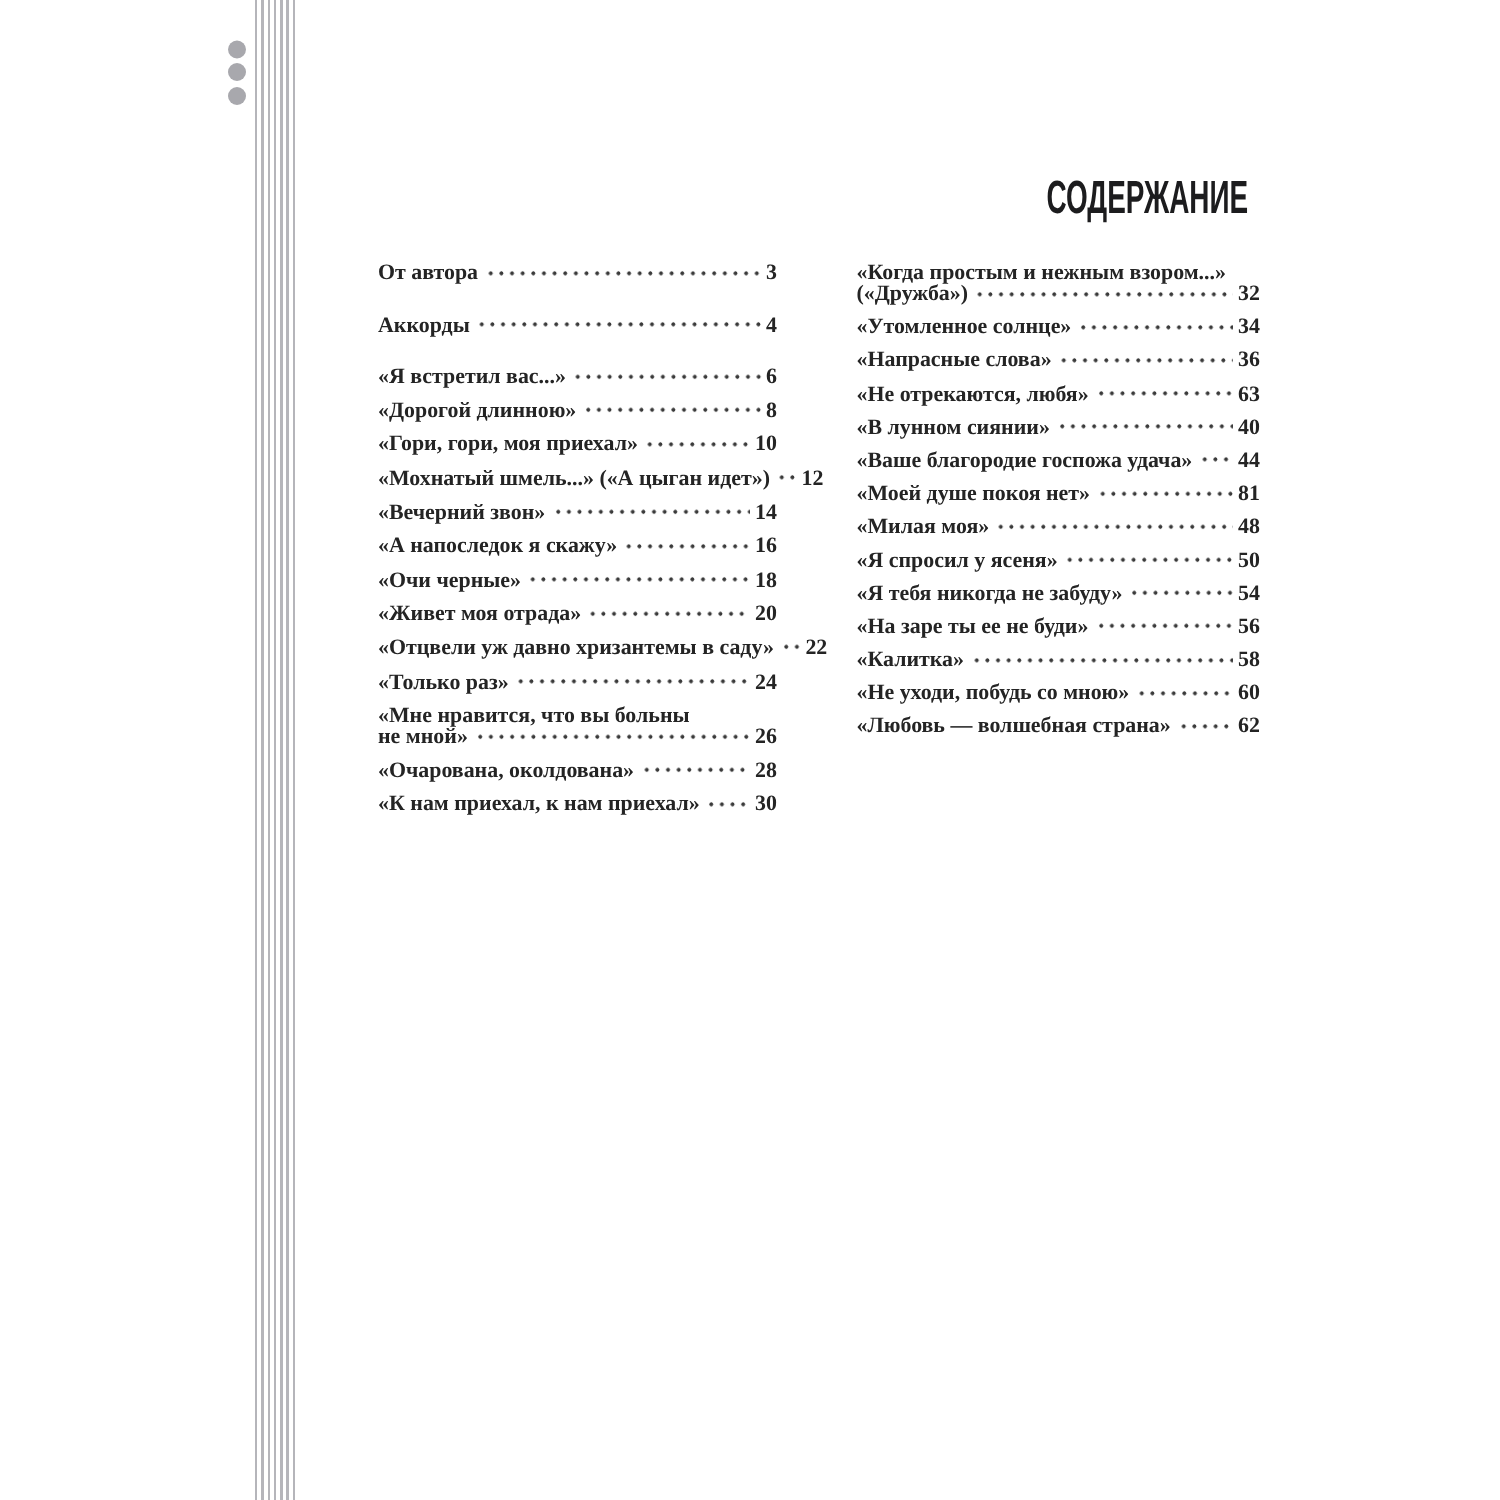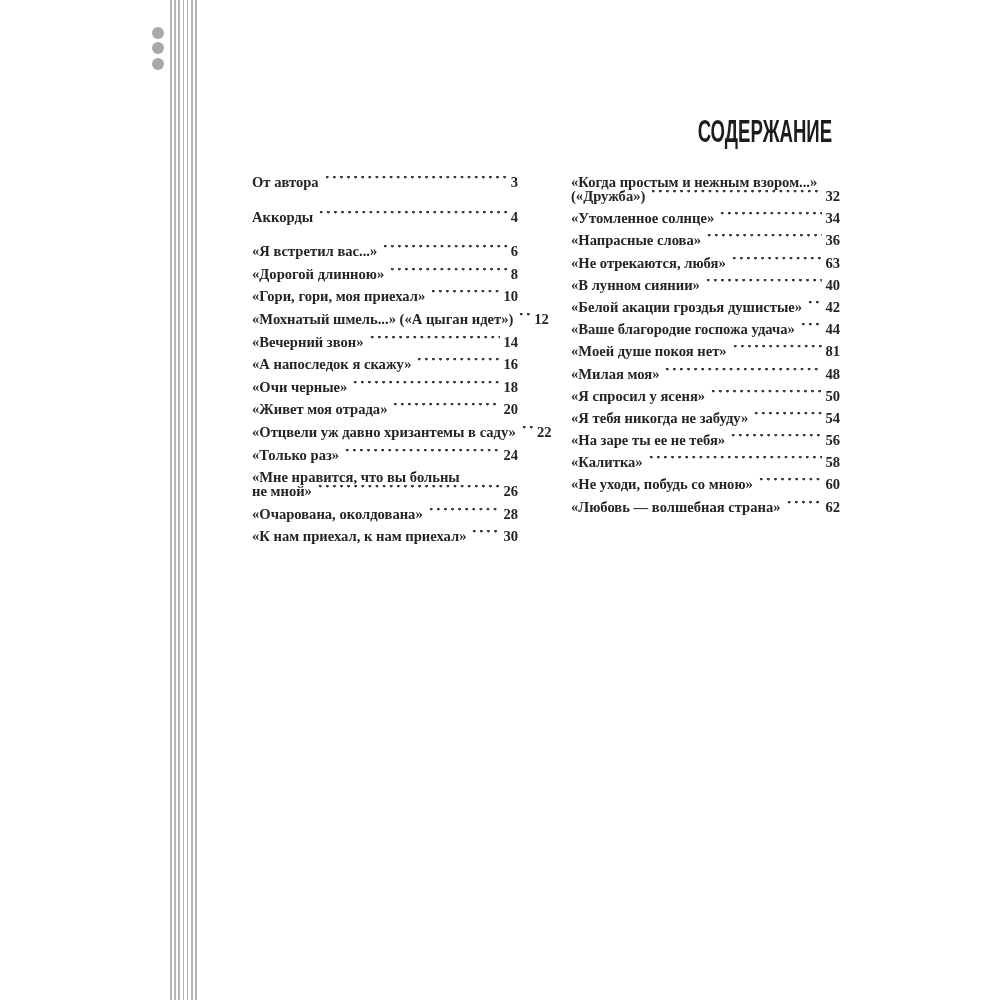--- a/index.html
+++ b/index.html
@@ -81,21 +81,21 @@
   }
   .toc-section:not(:last-child) { margin-bottom: 12px; }
 
   .toc-entry { margin-bottom: 7.6px; }
   #right-col .toc-entry { margin-bottom: 7.2px; }
 
   .toc-line1 { margin-bottom: -1px; white-space: nowrap; }
 
   .toc-row {
     display: flex;
-    align-items: flex-start;
+    align-items: center;
   }
   .toc-title { white-space: nowrap; }
   .toc-dots {
     flex: 1 1 auto;
     min-width: 12px;
     height: 5px;
     margin: 0 3px 1px 6px;
     background-image: radial-gradient(circle at 2.2px 2.2px, #3a3a3a 1.15px, transparent 1.5px);
     background-size: 7.1px 5px;
     background-repeat: repeat-x;
@@ -263,27 +263,20 @@
       </div>
       <div class="toc-entry">
         <div class="toc-row">
           <span class="toc-title">«В лунном сиянии»</span>
           <span class="toc-dots"></span>
           <span class="toc-page">40</span>
         </div>
       </div>
       <div class="toc-entry">
         <div class="toc-row">
-          <span class="toc-title">«Белой акации гроздья душистые»</span>
-          <span class="toc-dots"></span>
-          <span class="toc-page">42</span>
-        </div>
-      </div>
-      <div class="toc-entry">
-        <div class="toc-row">
           <span class="toc-title">«Ваше благородие госпожа удача»</span>
           <span class="toc-dots"></span>
           <span class="toc-page">44</span>
         </div>
       </div>
       <div class="toc-entry">
         <div class="toc-row">
           <span class="toc-title">«Моей душе покоя нет»</span>
           <span class="toc-dots"></span>
           <span class="toc-page">81</span>
@@ -305,21 +298,21 @@
       </div>
       <div class="toc-entry">
         <div class="toc-row">
           <span class="toc-title">«Я тебя никогда не забуду»</span>
           <span class="toc-dots"></span>
           <span class="toc-page">54</span>
         </div>
       </div>
       <div class="toc-entry">
         <div class="toc-row">
-          <span class="toc-title">«На заре ты ее не тебя»</span>
+          <span class="toc-title">«На заре ты ее не буди»</span>
           <span class="toc-dots"></span>
           <span class="toc-page">56</span>
         </div>
       </div>
       <div class="toc-entry">
         <div class="toc-row">
           <span class="toc-title">«Калитка»</span>
           <span class="toc-dots"></span>
           <span class="toc-page">58</span>
         </div>

